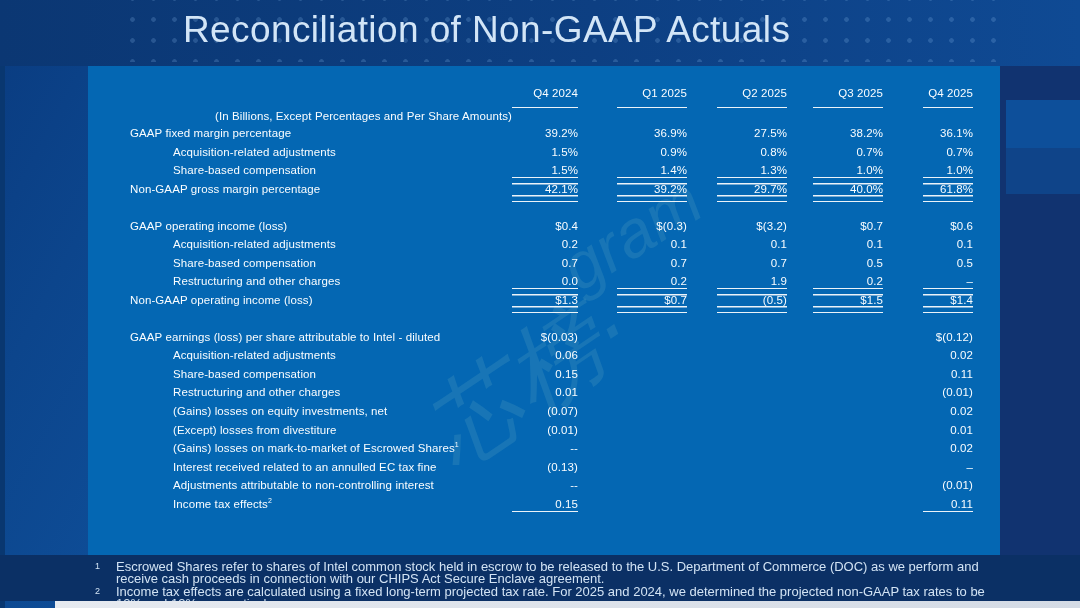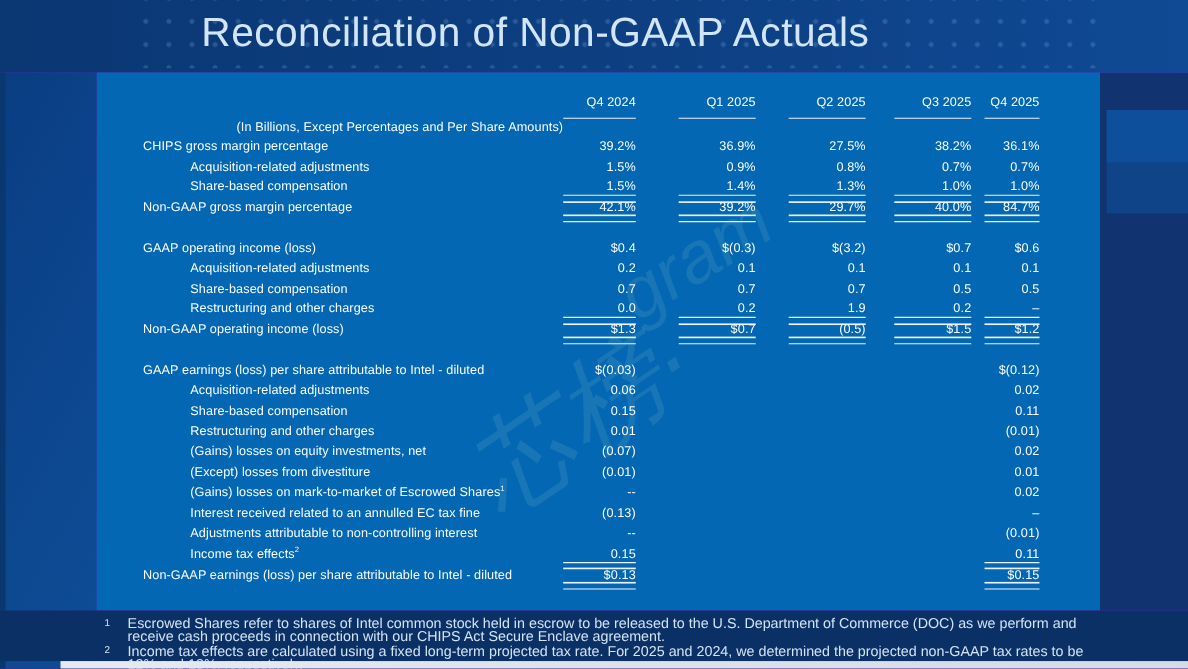--- a/index.html
+++ b/index.html
@@ -54,21 +54,21 @@
   .cell.label.ind{padding-left:43px;}
   .cell.label sup{font-size:7px;vertical-align:super;line-height:0;}
   .cell.v{
     position:relative;height:100%;display:flex;align-items:center;justify-content:flex-end;
     font-size:11.5px;letter-spacing:0.1px;
   }
   .c0{width:66px;}
   .c1{width:70px;margin-left:39px;}
   .c2{width:70px;margin-left:30px;}
   .c3{width:70px;margin-left:26px;}
-  .c4{width:50px;margin-left:12px;}
+  .c4{width:50px;margin-left:40px;}
   .colhead{font-size:12px;font-weight:400;padding-bottom:3px;border-bottom:1.5px solid rgba(255,255,255,0.92);height:auto;}
   .unit-note{font-size:11px;}
   .v.sum::after{
     content:'';position:absolute;left:0;right:0;bottom:1.5px;
     border-bottom:1.5px solid rgba(255,255,255,0.92);
   }
   .v.total{
     background-image:linear-gradient(rgba(255,255,255,0.92),rgba(255,255,255,0.92)),
                      linear-gradient(rgba(255,255,255,0.92),rgba(255,255,255,0.92));
     background-size:100% 1.5px,100% 1.5px;
@@ -109,21 +109,21 @@
           <div class="cell v colhead c0">Q4 2024</div>
           <div class="cell v colhead c1">Q1 2025</div>
           <div class="cell v colhead c2">Q2 2025</div>
           <div class="cell v colhead c3">Q3 2025</div>
           <div class="cell v colhead c4">Q4 2025</div>
         </div>
         <div class="row unit-row">
           <div class="cell label unit-note">(In Billions, Except Percentages and Per Share Amounts)</div>
         </div>
         <div class="row">
-          <div class="cell label">CHIPS gross margin percentage</div>
+          <div class="cell label">GAAP fixed margin percentage</div>
           <div class="cell v c0">39.2%</div>
           <div class="cell v c1">36.9%</div>
           <div class="cell v c2">27.5%</div>
           <div class="cell v c3">38.2%</div>
           <div class="cell v c4">36.1%</div>
         </div>
         <div class="row">
           <div class="cell label ind">Acquisition-related adjustments</div>
           <div class="cell v c0">1.5%</div>
           <div class="cell v c1">0.9%</div>
@@ -138,21 +138,21 @@
           <div class="cell v c2 sum">1.3%</div>
           <div class="cell v c3 sum">1.0%</div>
           <div class="cell v c4 sum">1.0%</div>
         </div>
         <div class="row">
           <div class="cell label">Non-GAAP gross margin percentage</div>
           <div class="cell v c0 total">42.1%</div>
           <div class="cell v c1 total">39.2%</div>
           <div class="cell v c2 total">29.7%</div>
           <div class="cell v c3 total">40.0%</div>
-          <div class="cell v c4 total">84.7%</div>
+          <div class="cell v c4 total">61.8%</div>
         </div>
         <div class="spacer"></div>
         <div class="row">
           <div class="cell label">GAAP operating income (loss)</div>
           <div class="cell v c0">$0.4</div>
           <div class="cell v c1">$(0.3)</div>
           <div class="cell v c2">$(3.2)</div>
           <div class="cell v c3">$0.7</div>
           <div class="cell v c4">$0.6</div>
         </div>
@@ -179,21 +179,21 @@
           <div class="cell v c2 sum">1.9</div>
           <div class="cell v c3 sum">0.2</div>
           <div class="cell v c4 sum">–</div>
         </div>
         <div class="row">
           <div class="cell label">Non-GAAP operating income (loss)</div>
           <div class="cell v c0 total">$1.3</div>
           <div class="cell v c1 total">$0.7</div>
           <div class="cell v c2 total">(0.5)</div>
           <div class="cell v c3 total">$1.5</div>
-          <div class="cell v c4 total">$1.2</div>
+          <div class="cell v c4 total">$1.4</div>
         </div>
         <div class="spacer"></div>
         <div class="row">
           <div class="cell label">GAAP earnings (loss) per share attributable to Intel - diluted</div>
           <div class="cell v c0">$(0.03)</div>
           <div class="cell v c1"></div>
           <div class="cell v c2"></div>
           <div class="cell v c3"></div>
           <div class="cell v c4">$(0.12)</div>
         </div>
@@ -261,28 +261,20 @@
           <div class="cell v c3"></div>
           <div class="cell v c4">(0.01)</div>
         </div>
         <div class="row">
           <div class="cell label ind">Income tax effects<sup>2</sup></div>
           <div class="cell v c0 sum">0.15</div>
           <div class="cell v c1"></div>
           <div class="cell v c2"></div>
           <div class="cell v c3"></div>
           <div class="cell v c4 sum">0.11</div>
-        </div>
-        <div class="row">
-          <div class="cell label">Non-GAAP earnings (loss) per share attributable to Intel - diluted</div>
-          <div class="cell v c0 total">$0.13</div>
-          <div class="cell v c1"></div>
-          <div class="cell v c2"></div>
-          <div class="cell v c3"></div>
-          <div class="cell v c4 total">$0.15</div>
         </div>
       </div>
   </div>
 
   <div class="footer-band"></div>
   <div class="footnotes">
     <div class="fn">
       <span class="fn-num">1</span>
       <span class="fn-text">Escrowed Shares refer to shares of Intel common stock held in escrow to be released to the U.S. Department of Commerce (DOC) as we perform and receive cash proceeds in connection with our CHIPS Act Secure Enclave agreement.</span>
     </div>

